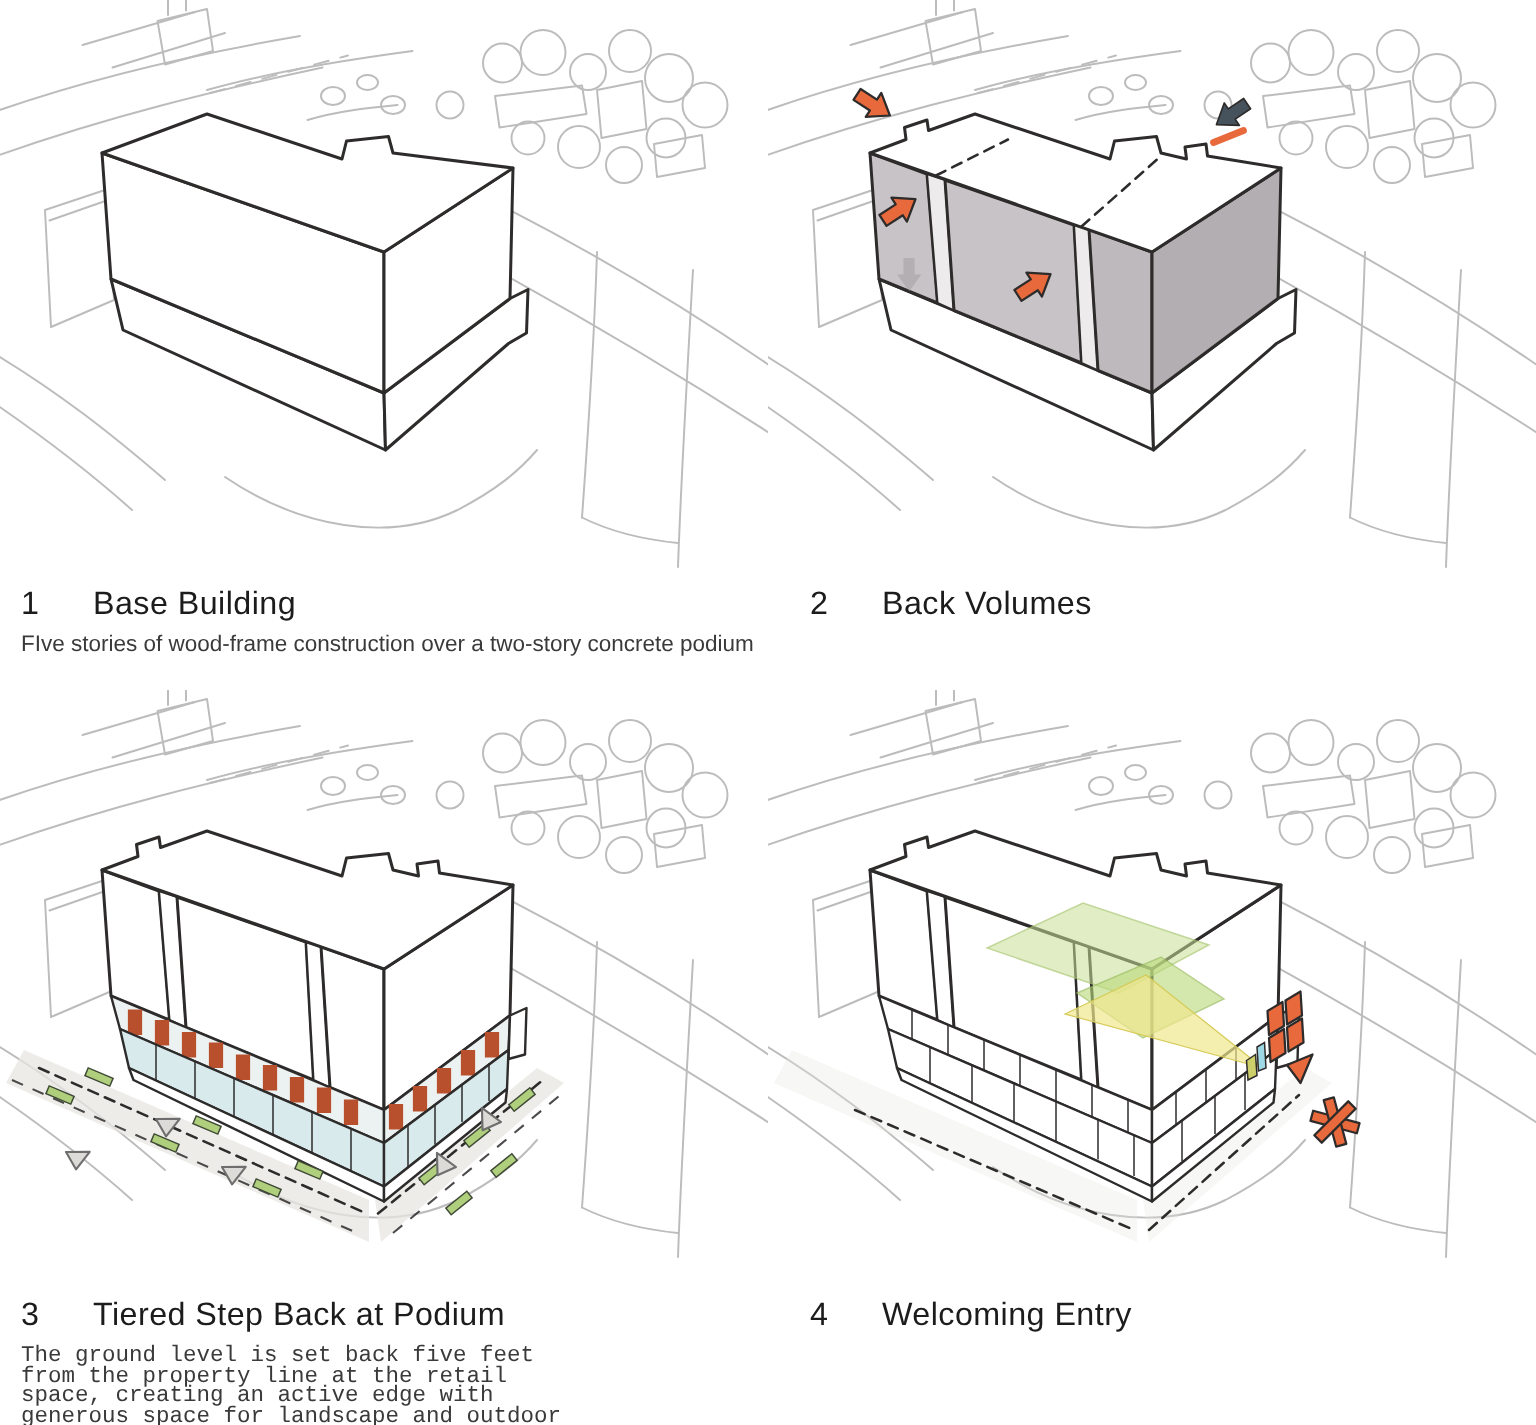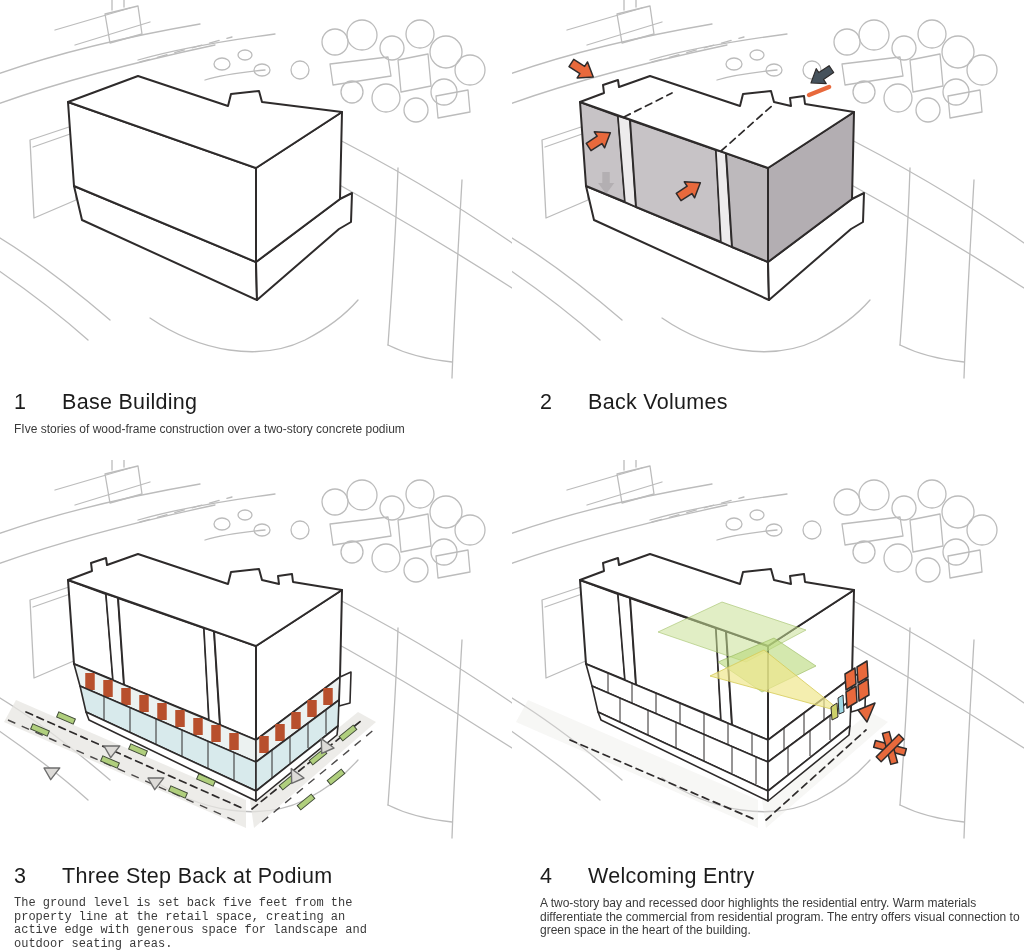--- a/index.html
+++ b/index.html
@@ -2,21 +2,21 @@
 <html style="--sketch-line: #2e2b2b; --context-line: #bcbcbc; --accent-orange: #e8693c; --brick-red: #b8502d; --storefront-blue: #d8eaec; --door-blue: #9fd9e6; --planter-green: #b0cf7d; --plane-green: #c8e096; --plane-green-dark: #b7d878; --beam-yellow: #efe78d; --volume-gray: #c7c3c6; --volume-gray-mid: #bdb9bc; --volume-gray-dark: #b3aeb2; --slot-gray: #edebec; --ground-gray: #e7e5e2; --arrow-slate: #46525c;"><head>
 <meta charset="utf-8">
 <style>
   html,body{margin:0;padding:0;background:#fff;}
   body{width:1024px;height:950px;font-family:"Liberation Sans",sans-serif;}
   .board{position:relative;width:1024px;height:950px;overflow:hidden;background:#fff;}
   .sketch{position:absolute;}
   .caption{position:absolute;}
   .caption h2{margin:0;font-size:21.5px;font-weight:400;color:#1c1c1c;letter-spacing:.3px;display:flex;}
   .caption .num{display:inline-block;width:48px;flex:none;}
-  .caption p{margin:8px 0 0;font-size:12px;color:#3a3a3a;line-height:13.5px;}
+  .caption p{margin:8px 0 0;font-size:15px;color:#3a3a3a;line-height:13.5px;}
   .p3 p{max-width:368px;font-family:Liberation Mono, monospace;}
   .p4 p{max-width:480px;}
   
   .ctx{stroke:var(--context-line);fill:none;stroke-width:1.3;stroke-linecap:round;stroke-linejoin:round;}
   .bld{stroke:var(--sketch-line);stroke-width:2;stroke-linejoin:round;fill:#fff;}
   .thin{stroke-width:1.4;}
   .f-gray{fill:var(--volume-gray);}
   .f-gray-d{fill:var(--volume-gray-dark);}
   .f-gray-m{fill:var(--volume-gray-mid);}
   .f-slot{fill:var(--slot-gray);}
@@ -227,21 +227,21 @@
         <use href="#striangle" class="tri" transform="translate(104,286) rotate(18)"></use>
         <use href="#striangle" class="tri" transform="translate(148,318) rotate(18)"></use>
         <use href="#striangle" class="tri" transform="translate(44,308) rotate(18)"></use>
         <use href="#striangle" class="tri" transform="translate(334,288) scale(-1,1) rotate(-18)"></use>
         <use href="#striangle" class="tri" transform="translate(304,318) scale(-1,1) rotate(-18)"></use>
       </g>
     </svg>
     <div class="caption p3" style="left:14px;top:864px">
       <h2>
           <span class="num">3</span>
-          <span>Three Step Back at Podium</span>
+          <span>Tiered Step Back at Podium</span>
         </h2>
       <p>The ground level is set back five feet from the property line at the retail space, creating an active edge with generous space for landscape and outdoor seating areas.</p>
     </div>
   </section>
 
   <section>
     <svg class="sketch" style="left:512px;top:460px" width="512" height="400" viewBox="0 0 512 400">
       <g class="ctx">
           <use href="#ctx"></use>
         </g>
@@ -304,17 +304,16 @@
       <g>
         <path class="dash" d="M58,280 L244,360"></path>
         <path class="dash" d="M254,360 L354,270"></path>
       </g>
     </svg>
     <div class="caption p4" style="left:540px;top:864px">
       <h2>
           <span class="num">4</span>
           <span>Welcoming Entry</span>
         </h2>
-      <p>A two-story bay and recessed door highlights the residential entry. Warm materials differentiate the commercial from residential program. The entry offers visual connection to green space in the heart of the building.</p>
     </div>
   </section>
 
 </main>
 
 </body></html>

